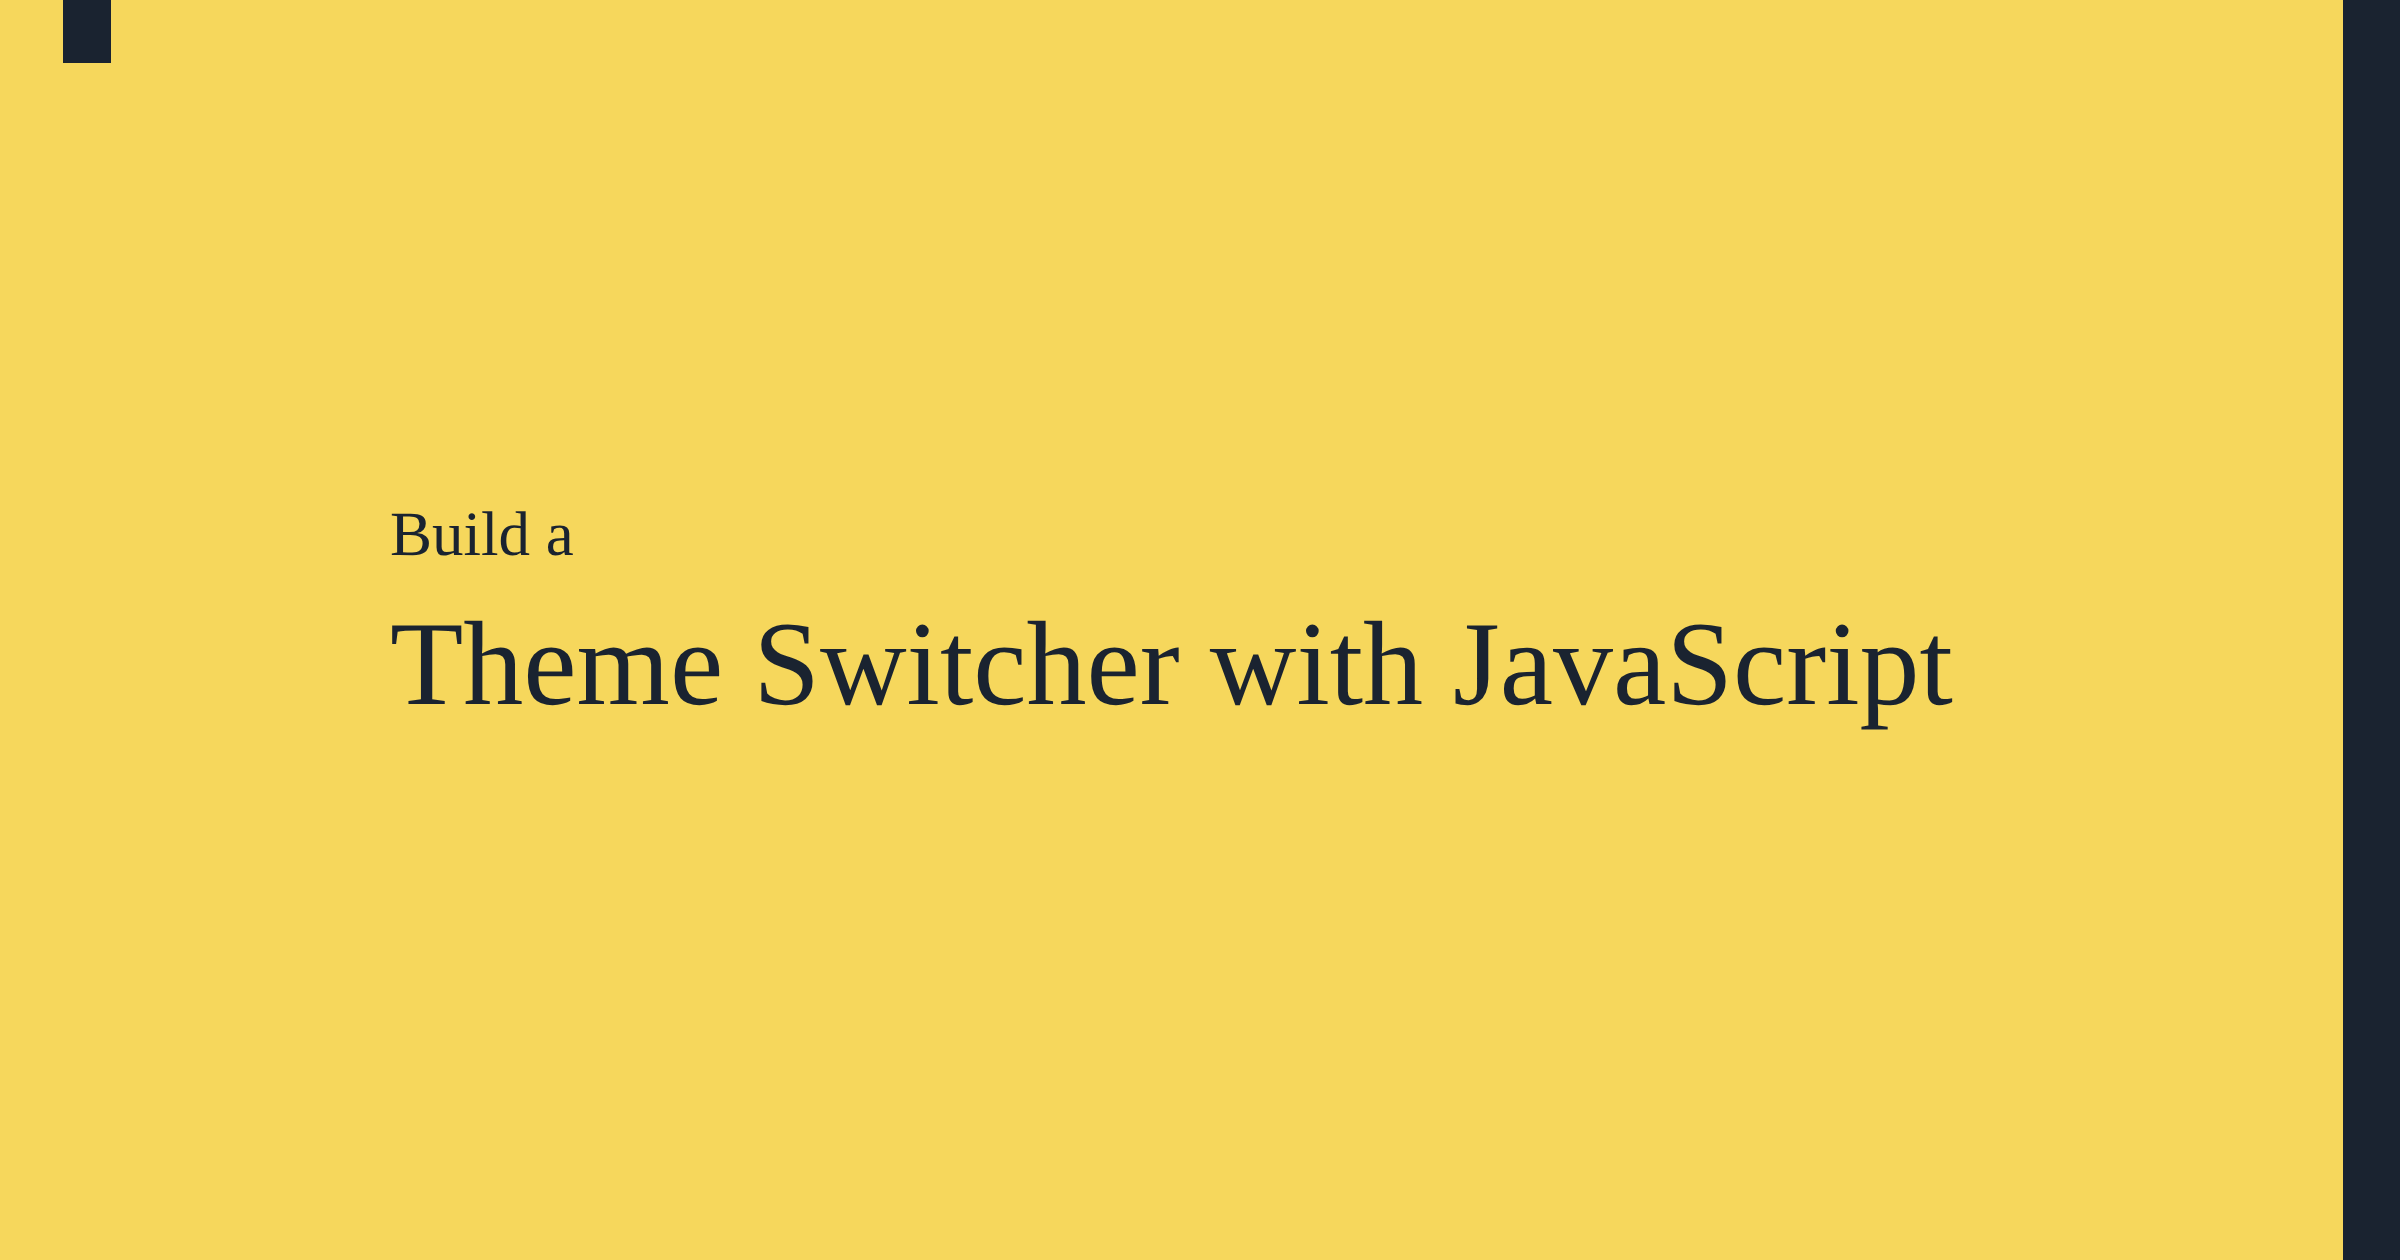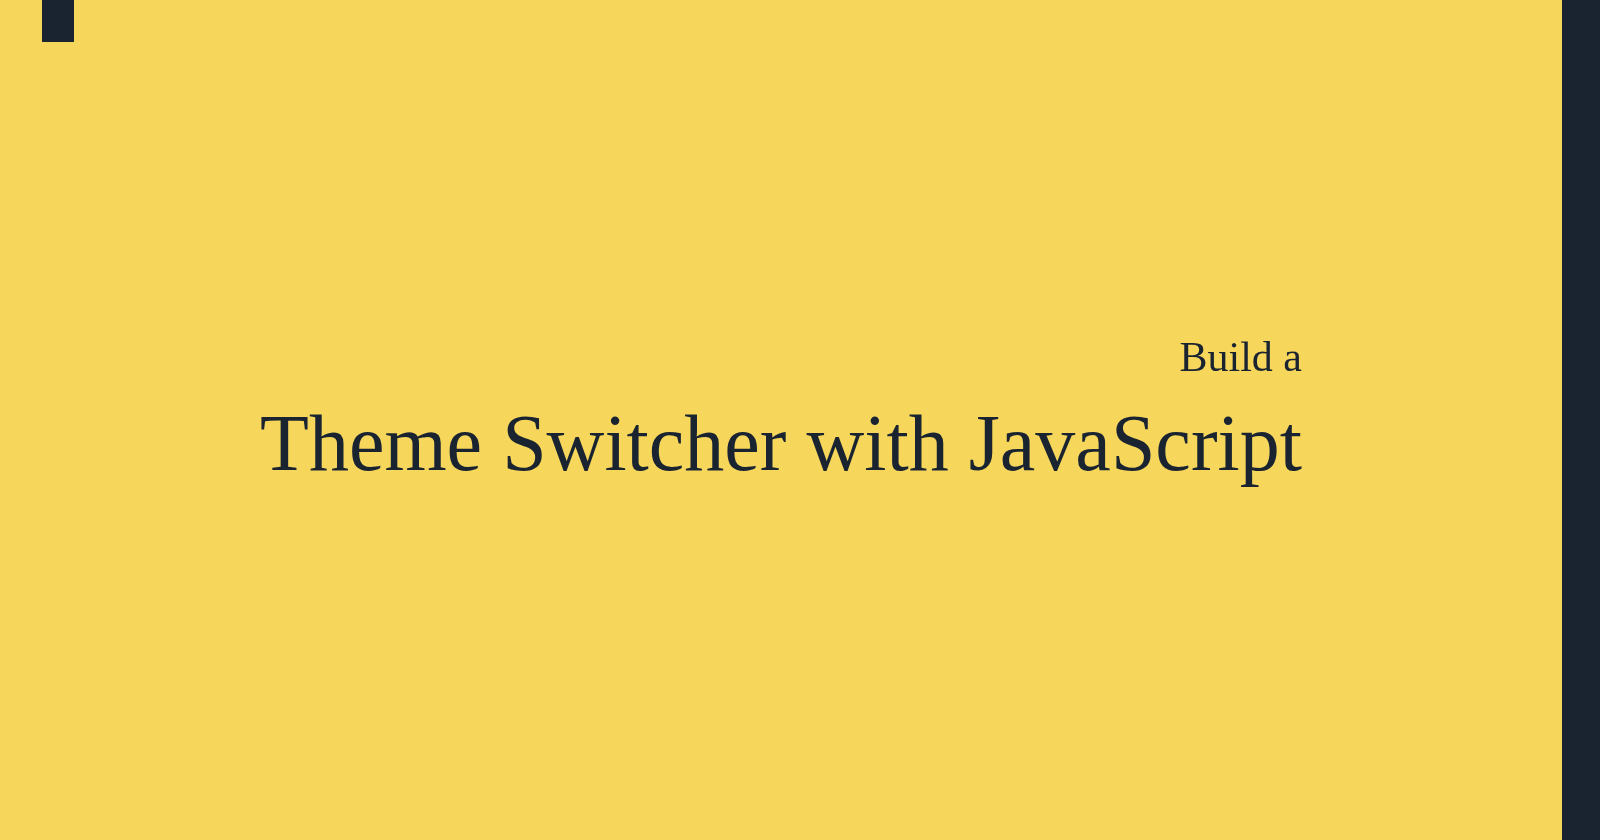--- a/index.html
+++ b/index.html
@@ -41,21 +41,21 @@
       background-color: #1a2330;
     }
     
     .right-bar {
       width: 38px;
       height: 100%;
       background-color: #1a2330;
     }
     
     .text-content {
-      text-align: right;
+      text-align: left;
       color: #1a2330;
       margin-top: -20px;
     }
     
     .subtitle {
       font-size: 42px;
       font-weight: 400;
       margin-bottom: 18px;
       font-family: Georgia, 'Times New Roman', Times, serif;
     }

